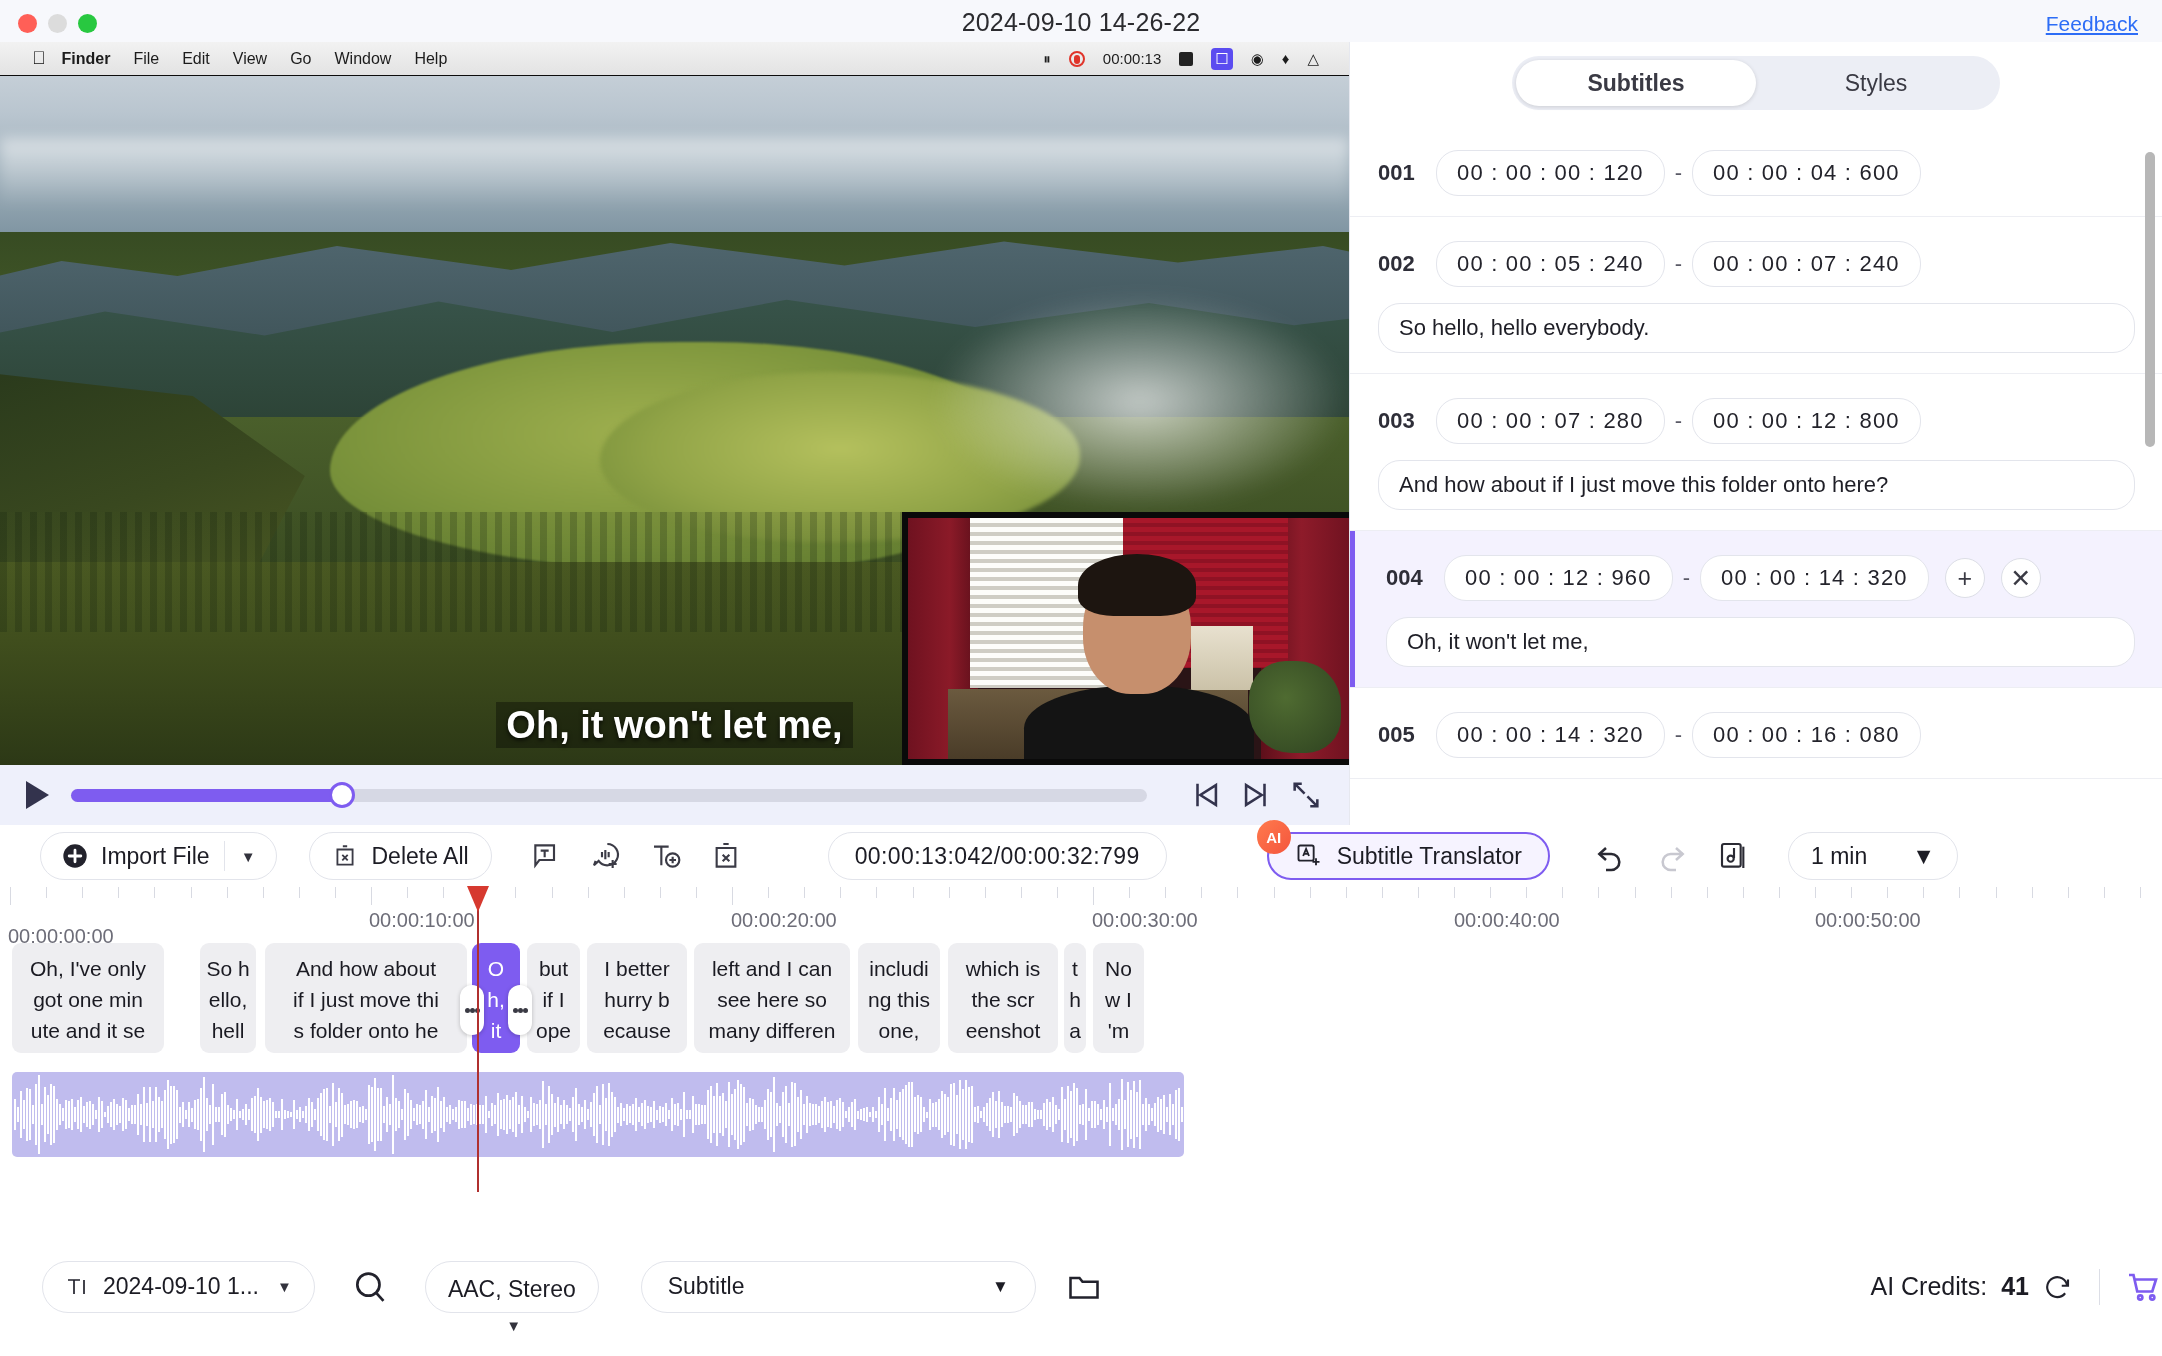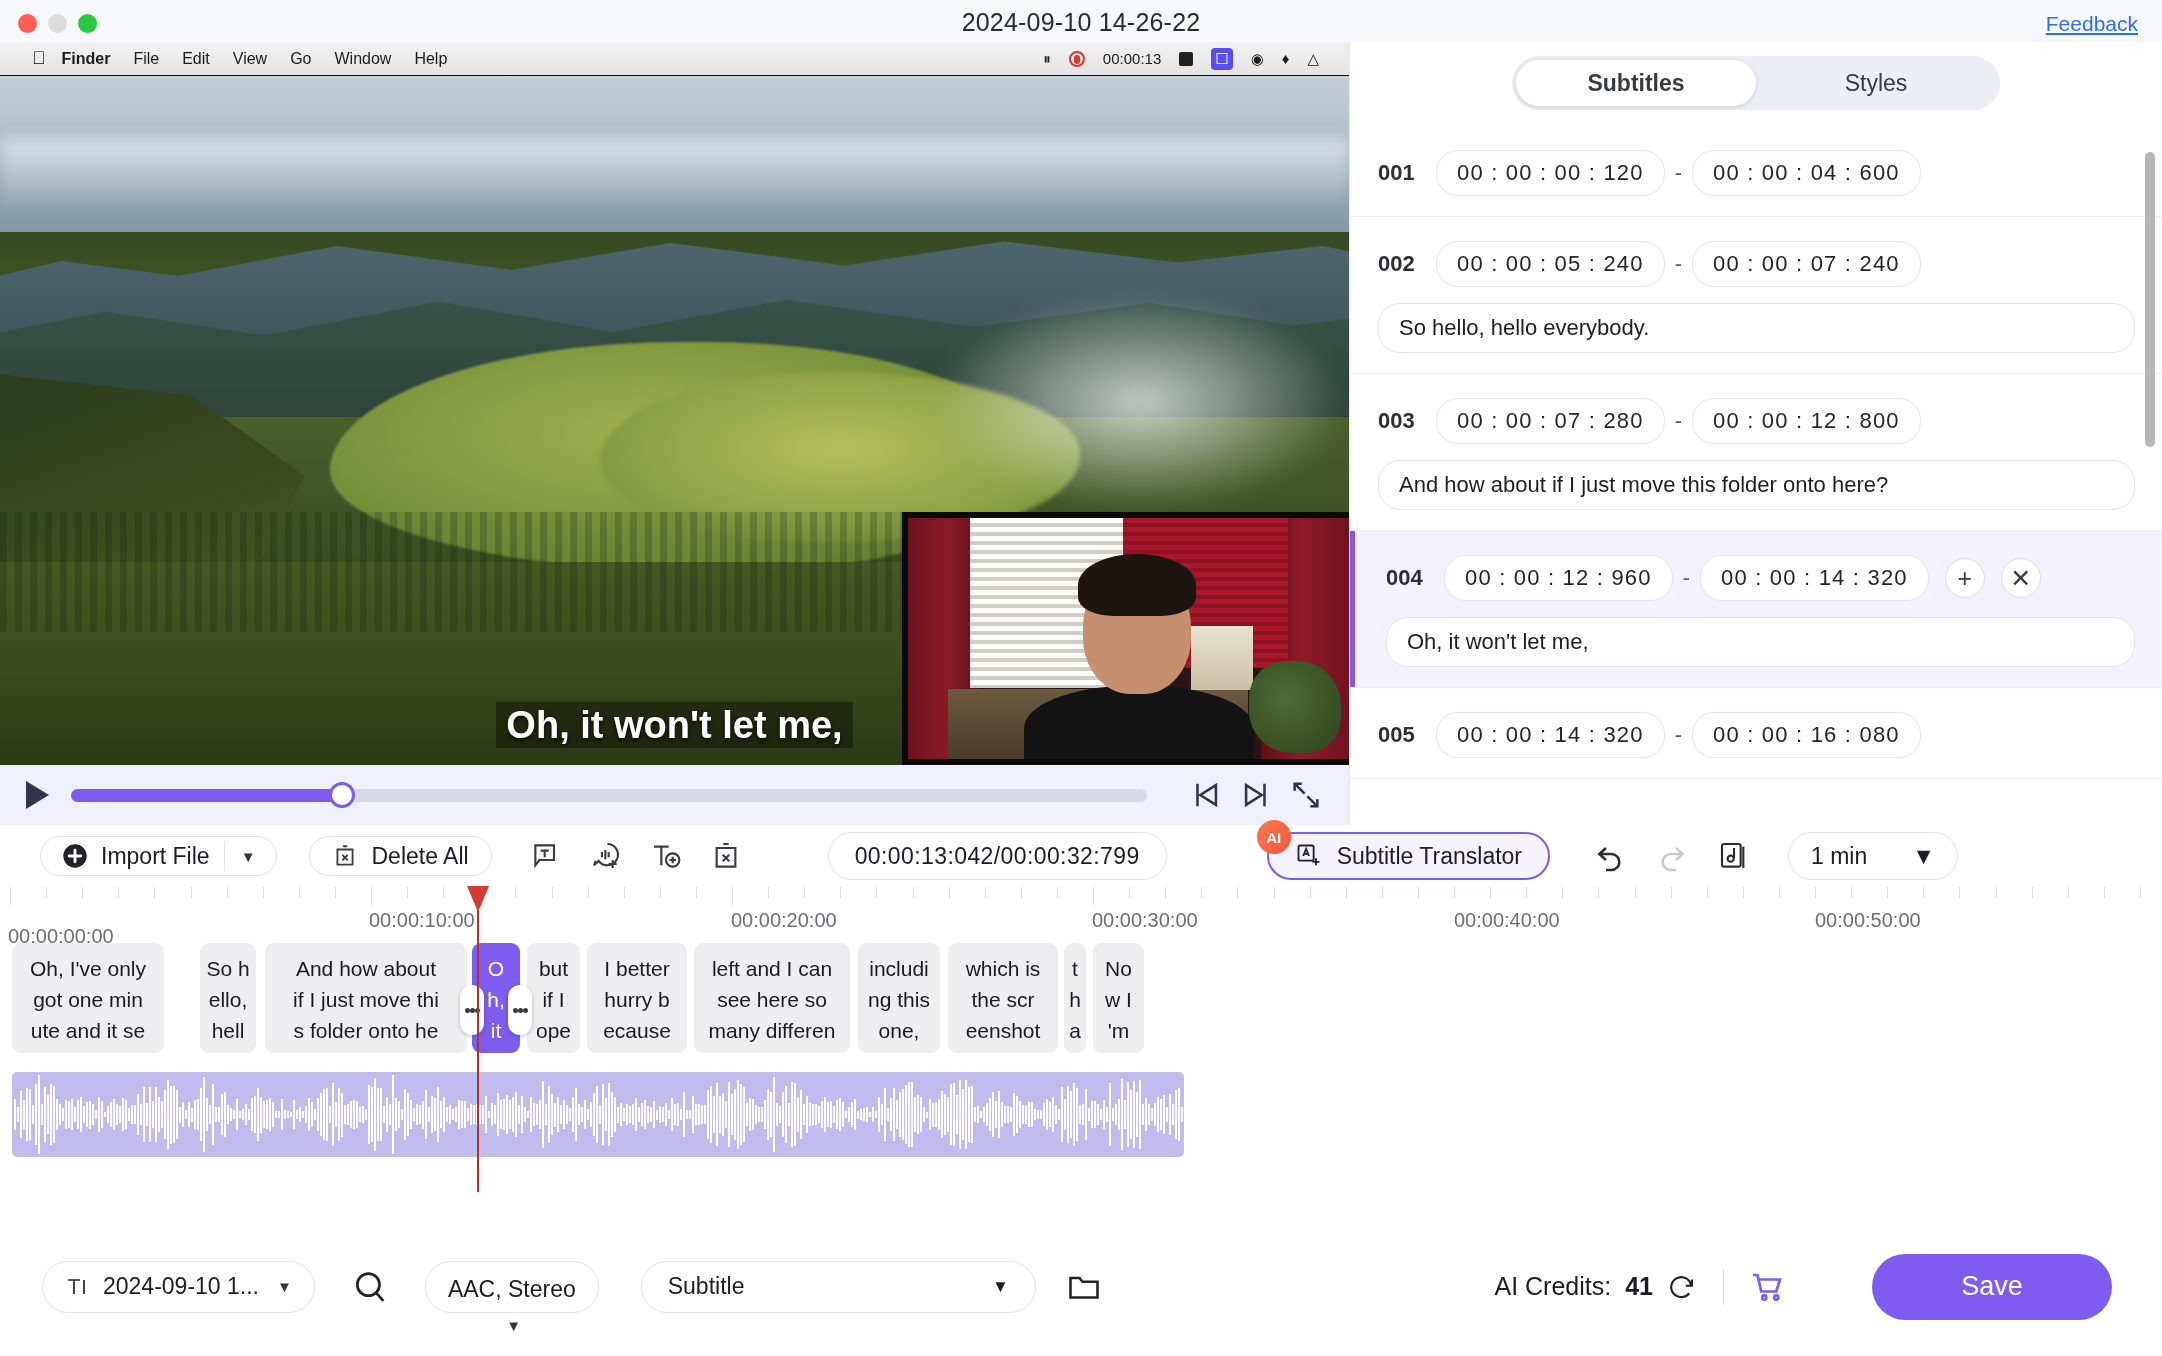--- a/index.html
+++ b/index.html
@@ -204,21 +204,21 @@
     background:#b7b7b7; border-radius:5px; cursor:pointer;
   }
 
   
   .toolbar {
     position:absolute; left:0; top:825px; width:2162px; height:62px;
     background:#fff; display:flex; align-items:center;
   }
   .pill {
     display:flex; align-items:center; border:1px solid #e2e4eb; border-radius:26px;
-    height:40px; background:#fff; cursor:pointer;
+    height:48px; background:#fff; cursor:pointer;
   }
   .import { margin-left:40px; padding:0 4px 0 20px; }
   .import .lbl { font-size:23px; color:#1c1c24; margin:0 14px 0 12px; }
   .import .divider { width:1px; height:30px; background:#e2e4eb; }
   .import .caret { padding:0 16px; font-size:15px; color:#33333d; }
   .delall { margin-left:32px; padding:0 22px; gap:14px; }
   .delall .lbl { font-size:23px; color:#1c1c24; }
   .ticons { display:flex; align-items:center; gap:28px; margin-left:38px; }
   .ticons .ti { width:32px; height:32px; color:#3b3b46; cursor:pointer; }
   .timecode {
@@ -1076,16 +1076,15 @@
           <path d="M19.3 11a8 8 0 1 0-1.6 6"></path>
       </svg>
     </div>
     <div class="vsep" style="margin:0 26px;"></div>
     <svg style="width:36px;height:36px;cursor:pointer" viewBox="0 0 24 24" fill="none" stroke="#7e5cf0" stroke-width="1.8">
       <path d="M2 4h3l2.5 11h10L20 7H6"></path>
         <circle cx="9.5" cy="19" r="1.4"></circle>
         <circle cx="17.5" cy="19" r="1.4"></circle>
     </svg>
 
-    <div class="savebtn" style="margin-left:86px;margin-right:50px;">Save</div>
   </div>
 
 </div>
 
 </body></html>

